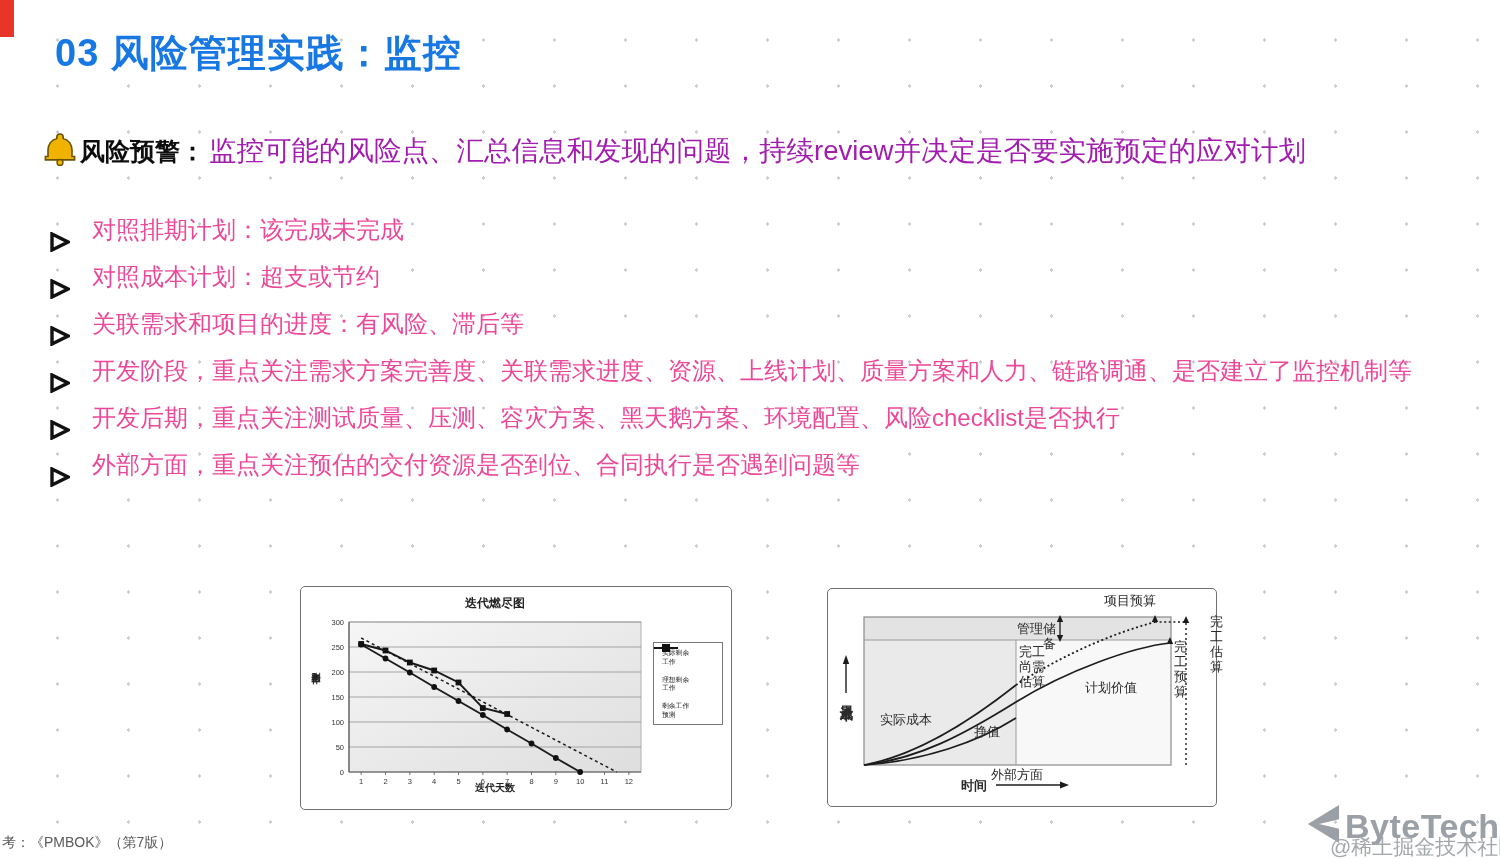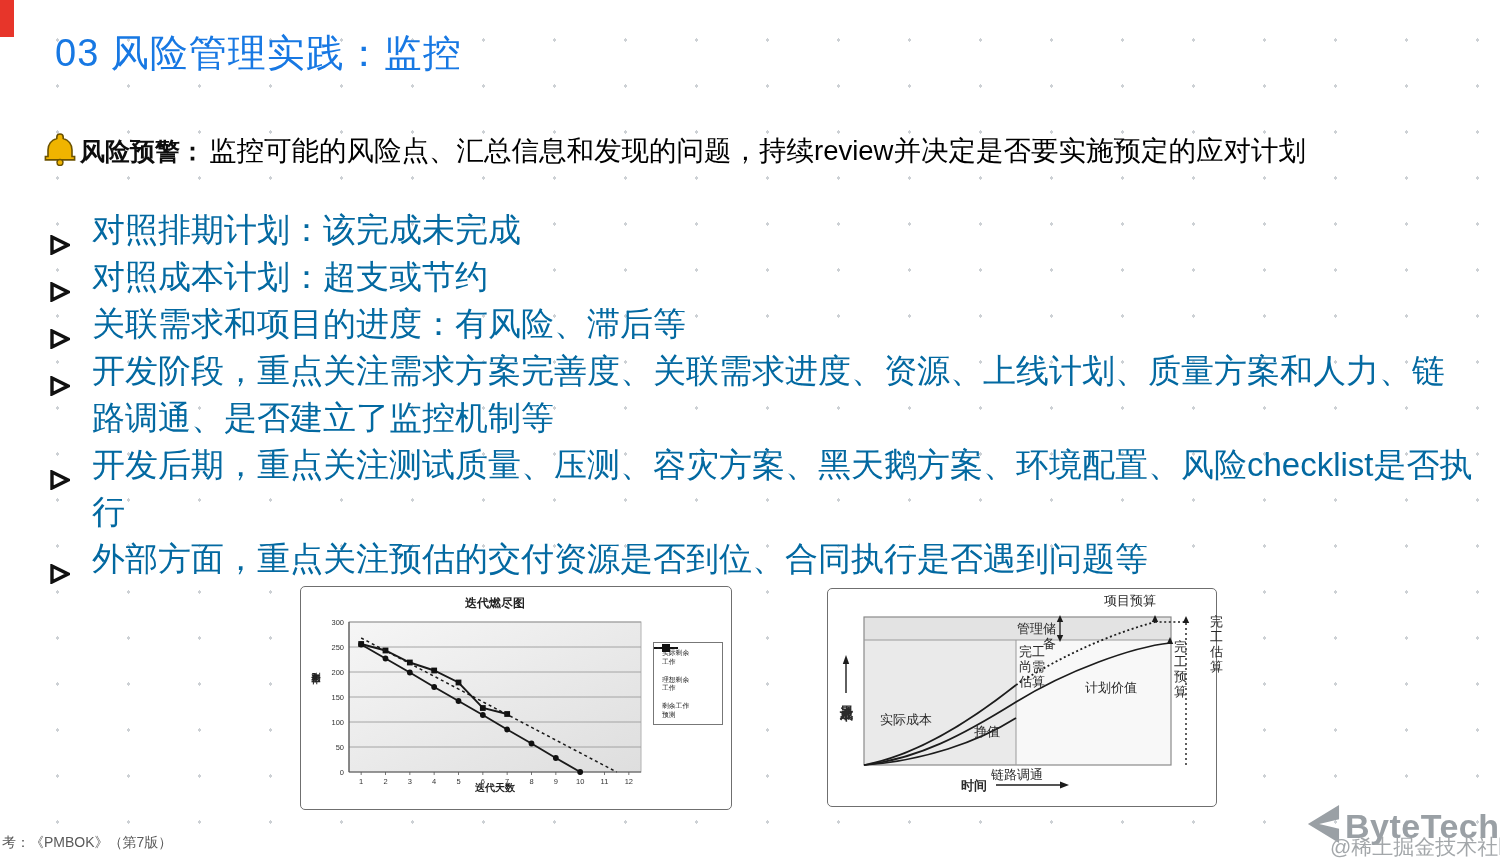--- a/index.html
+++ b/index.html
@@ -9,35 +9,35 @@
     font-family:"Liberation Sans","DejaVu Sans",sans-serif;
     background-color:#ffffff;
     background-image:radial-gradient(circle,#cdd1d5 1.5px,transparent 1.7px);
     background-size:71px 46px;
     background-position:22px 17px;
     color:#141414;
   }
   .corner-bar { position:absolute; left:0; top:0; width:14px; height:37px; background:#e7352a; }
   .page-title {
     position:absolute; left:55px; top:28px;
-    font-size:38px; font-weight:400; color:#1778e3; letter-spacing:1px;
+    font-size:38px; font-weight:700; color:#1778e3; letter-spacing:1px;
     white-space:nowrap;
   }
   .alert-row {
     position:absolute; left:44px; top:132px; width:1440px;
     display:flex; align-items:center; gap:4px; white-space:nowrap;
   }
   .alert-label { font-size:25px; font-weight:800; color:#0d0d0d; }
-  .alert-text  { font-size:27.5px; font-weight:500; color:#000000; }
+  .alert-text  { font-size:27.5px; font-weight:500; color:#a21caf; }
   .bullet-list {
     position:absolute; left:48px; top:206px; width:1428px; list-style:none;
   }
   .bullet-list li {
     position:relative; padding-left:44px;
-    font-size:33px; font-weight:500; line-height:47px; color:#0369a1;
+    font-size:24px; font-weight:500; line-height:47px; color:#ec4899;
   }
   .bullet-marker { position:absolute; left:2px; top:14px; }
   
   .chart-card {
     position:absolute; background:#ffffff; border:1.5px solid #6f6f6f; border-radius:5px;
   }
   #burndown-card { left:300px; top:586px; width:432px; height:224px; }
   #evm-card      { left:827px; top:588px; width:390px; height:219px; }
   .chart-card svg { position:absolute; left:0; top:0; }
   .bd-title { position:absolute; left:48px; top:8px;  width:292px; text-align:center;
@@ -263,21 +263,21 @@
     <polygon points="241,196 232,192.4 232,199.6" fill="#1c1c1c"></polygon>
   </svg>
   <div class="evm-label" id="lbl-project-budget">项目预算</div>
   <div class="evm-label" id="lbl-eac">完工估算</div>
   <div class="evm-label" id="lbl-mgmt">管理储备</div>
   <div class="evm-label" id="lbl-bac">完工预算</div>
   <div class="evm-label" id="lbl-etc">完工尚需估算</div>
   <div class="evm-label" id="lbl-pv">计划价值</div>
   <div class="evm-label" id="lbl-ac">实际成本</div>
   <div class="evm-label" id="lbl-ev">挣值</div>
-  <div class="evm-label" id="lbl-ddate">链路调通</div>
+  <div class="evm-label" id="lbl-ddate">外部方面</div>
   <div class="evm-label" id="lbl-time">时间</div>
   <div class="evm-label" id="lbl-ycost">累计成本</div>
 </div>
 
 <div class="footer-ref">考：《PMBOK》（第7版）</div>
 
 <div class="bytetech">
   <span>
     <svg width="34" height="42" viewBox="0 0 36 44">
       <path d="M35,2 L35,17 L14,22 L35,27 L35,42 L2,22 Z" fill="#9aa0a5"></path>

